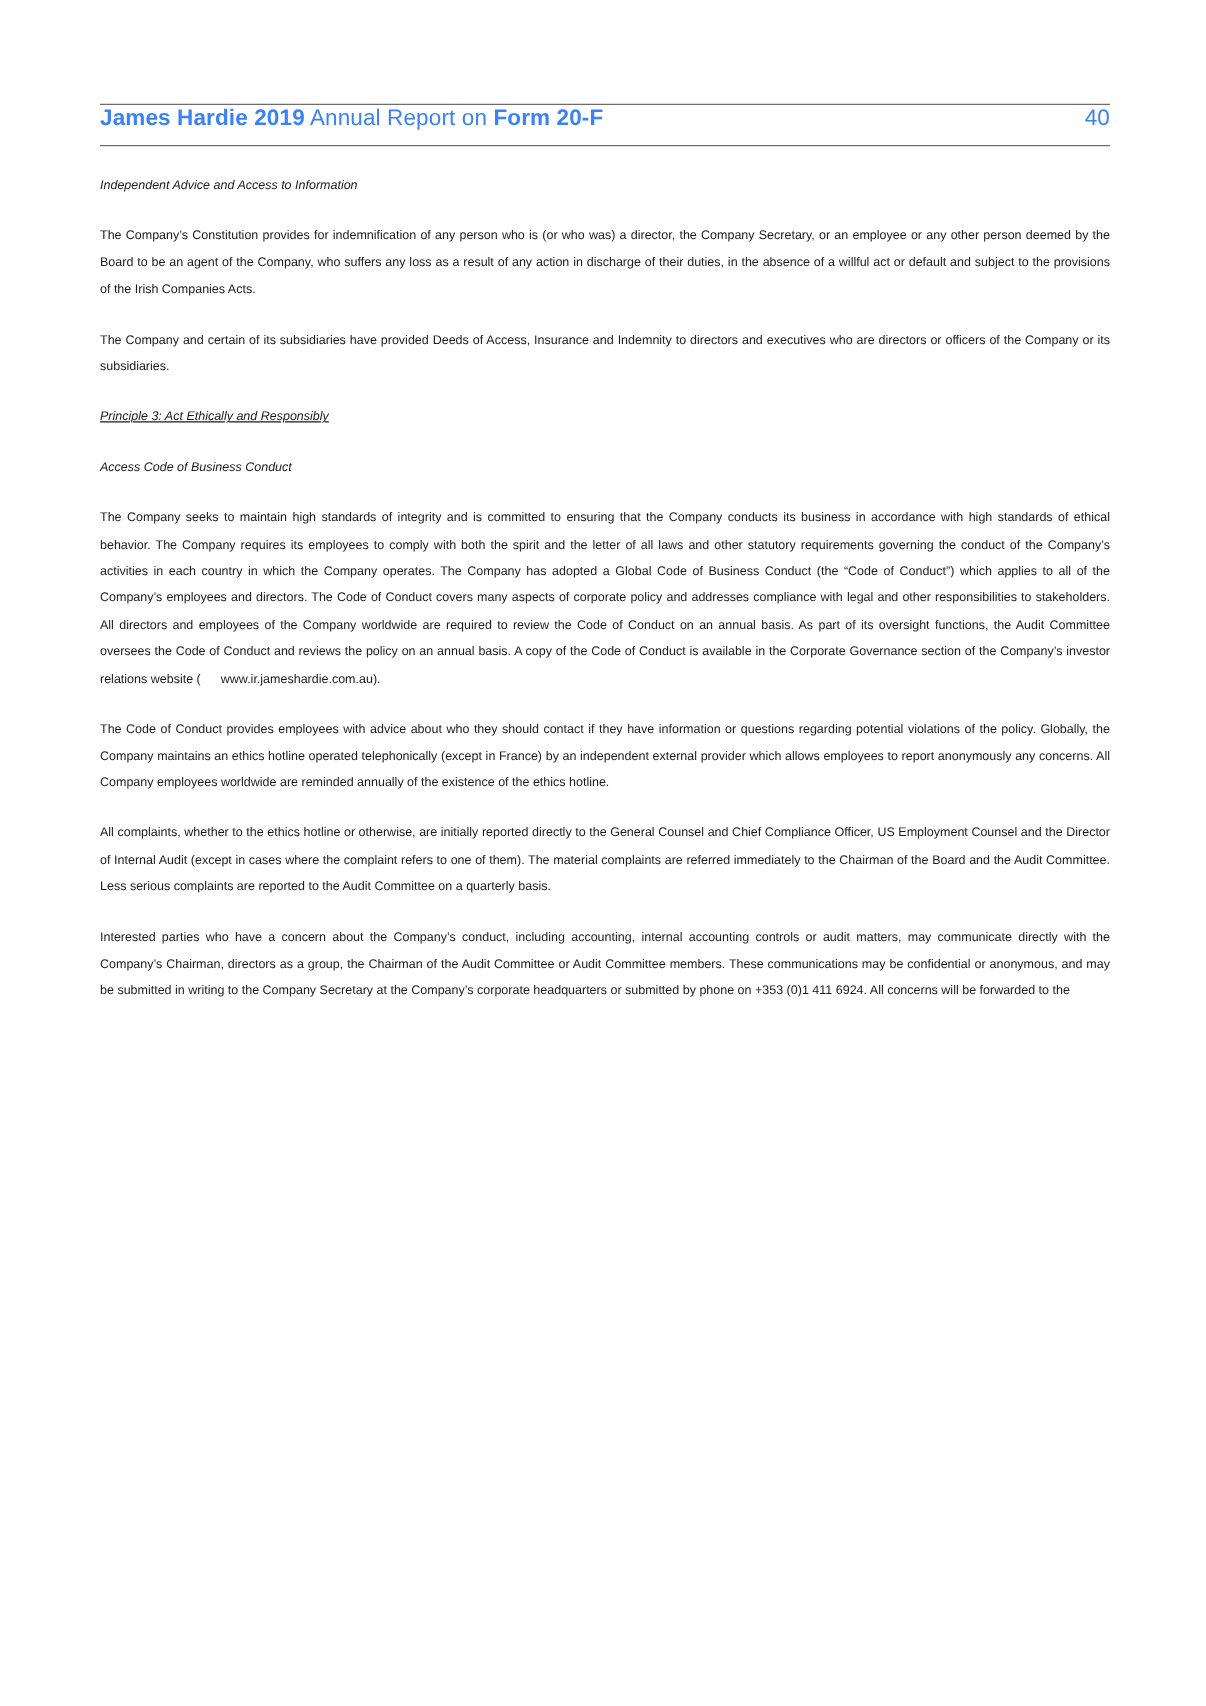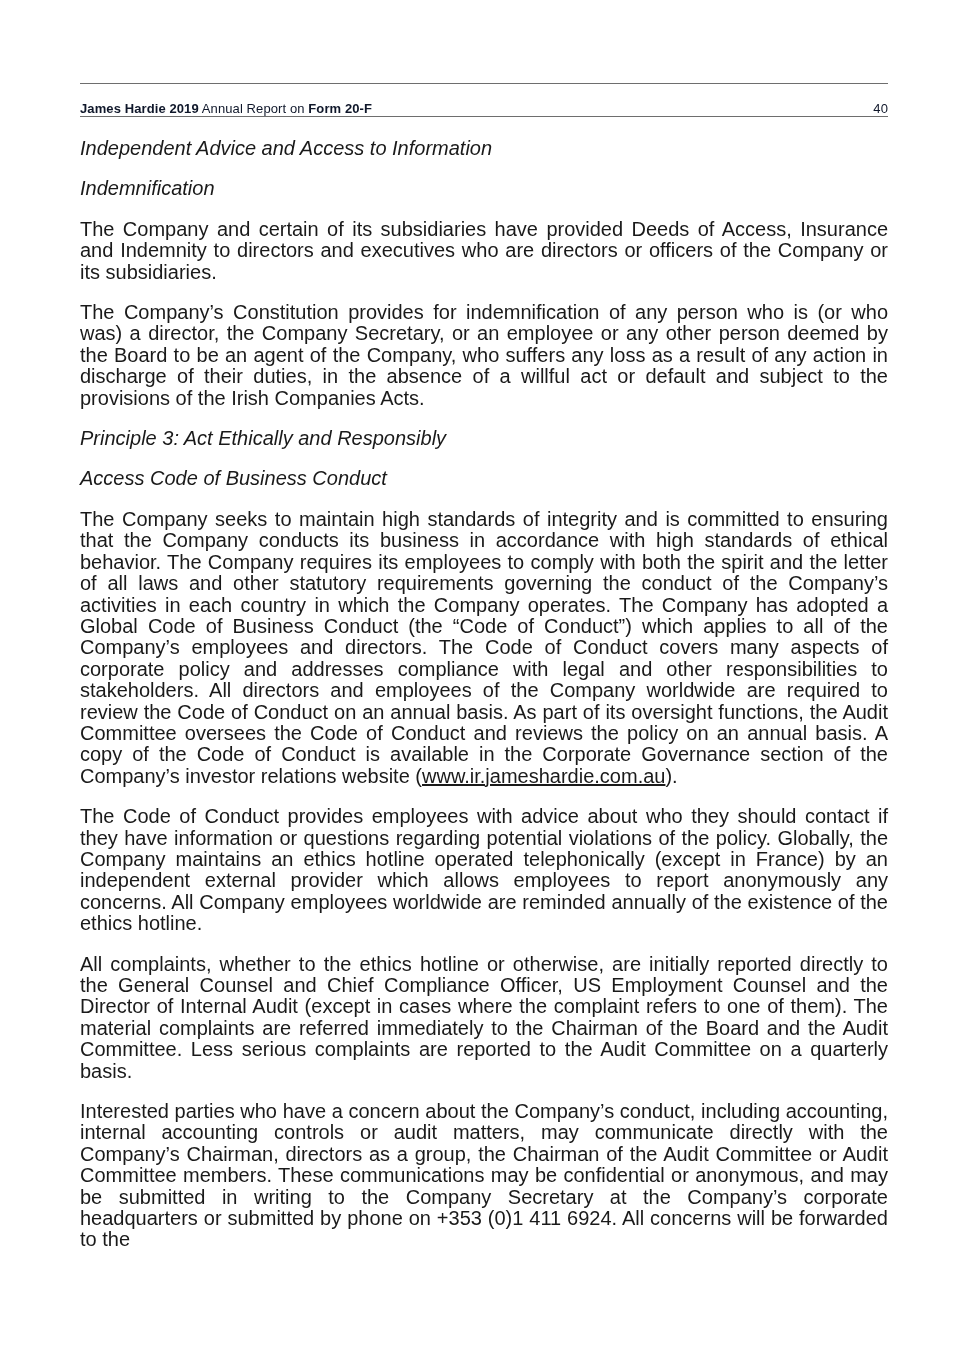--- a/index.html
+++ b/index.html
@@ -19,73 +19,73 @@
     overflow: hidden;
   }
   .header {
     margin: 0 77px 0 80px;
     border-top: 1px solid #6e6e6e;
     border-bottom: 1px solid #6e6e6e;
   }
   .header-row {
     display: flex;
     justify-content: space-between;
-    align-items: flex-end;
+    align-items: flex-start;
     height: 32px;
-    font-size: 13px;
-    color: #0f172a;
+    font-size: 18px;
+    color: #3b82f6;
     letter-spacing: 0.1px;
   }
   .header-row .bold { font-weight: bold; }
   .content {
     margin: 21px 77px 0 80px;
     font-size: 14.8px;
     line-height: 21.4px;
   }
   .content p, .content h2, .content h3 {
     margin: 0 0 19px 0;
-    font-size: 20px;
+    font-size: 10px;
     font-weight: normal;
   }
   .content p {
     text-align: justify;
   }
   .heading {
     font-style: italic;
   }
   .heading.underlined {
+    text-decoration: underline;
   }
   a.doclink {
     color: inherit;
-    text-decoration: underline;
     cursor: pointer;
+    margin-left: 16px;
   }
 </style>
 </head>
 <body>
 
 <div class="page">
 
   <div class="header">
     <div class="header-row">
       <span class="header-title"><span class="bold">James Hardie 2019</span><span> Annual Report on </span><span class="bold">Form 20-F</span></span>
       <span class="header-page-number">40</span>
     </div>
   </div>
 
   <div class="content">
 
     <h3 class="heading">Independent Advice and Access to Information</h3>
 
 
-    <h3 class="heading">Indemnification</h3>
+
+    <p>The Company’s Constitution provides for indemnification of any person who is (or who was) a director, the Company Secretary, or an employee or any other person deemed by the Board to be an agent of the Company, who suffers any loss as a result of any action in discharge of their duties, in the absence of a willful act or default and subject to the provisions of the Irish Companies Acts.</p>
 
     <p>The Company and certain of its subsidiaries have provided Deeds of Access, Insurance and Indemnity to directors and executives who are directors or officers of the Company or its subsidiaries.</p>
-
-    <p>The Company’s Constitution provides for indemnification of any person who is (or who was) a director, the Company Secretary, or an employee or any other person deemed by the Board to be an agent of the Company, who suffers any loss as a result of any action in discharge of their duties, in the absence of a willful act or default and subject to the provisions of the Irish Companies Acts.</p>
 
     <h2 class="heading underlined">Principle 3: Act Ethically and Responsibly</h2>
 
     <h3 class="heading">Access Code of Business Conduct</h3>
 
     <p><span>The Company seeks to maintain high standards of integrity and is committed to ensuring that the Company conducts its business in accordance with high standards of ethical behavior. The Company requires its employees to comply with both the spirit and the letter of all laws and other statutory requirements governing the conduct of the Company’s activities in each country in which the Company operates. The Company has adopted a Global Code of Business Conduct (the “Code of Conduct”) which applies to all of the Company’s employees and directors. The Code of Conduct covers many aspects of corporate policy and addresses compliance with legal and other responsibilities to stakeholders. All directors and employees of the Company worldwide are required to review the Code of Conduct on an annual basis. As part of its oversight functions, the Audit Committee oversees the Code of Conduct and reviews the policy on an annual basis. A copy of the Code of Conduct is available in the Corporate Governance section of the Company’s investor relations website (</span><a class="doclink">www.ir.jameshardie.com.au</a><span>).</span></p>
 
 
 
     <p>The Code of Conduct provides employees with advice about who they should contact if they have information or questions regarding potential violations of the policy. Globally, the Company maintains an ethics hotline operated telephonically (except in France) by an independent external provider which allows employees to report anonymously any concerns. All Company employees worldwide are reminded annually of the existence of the ethics hotline.</p>

